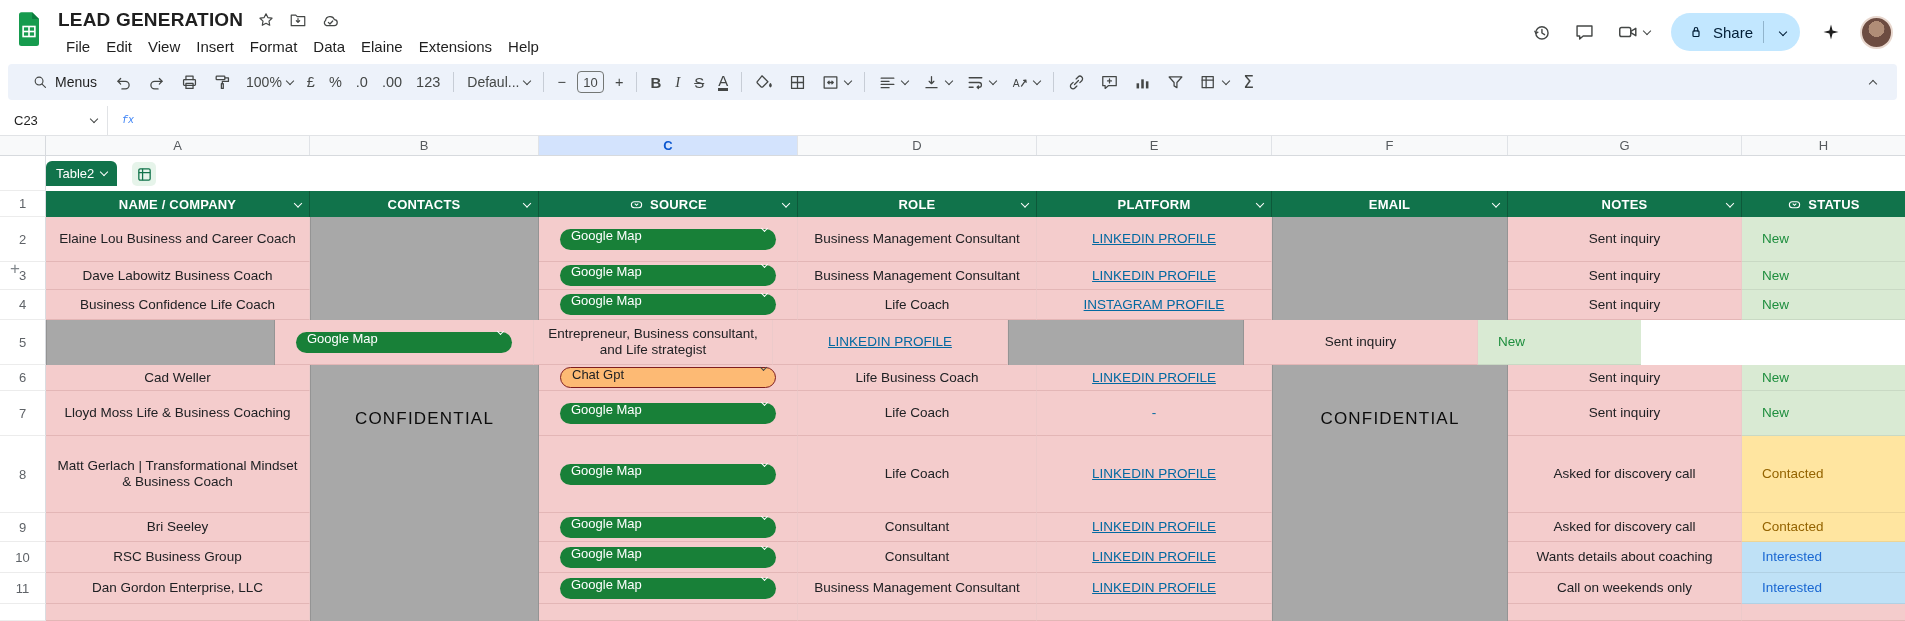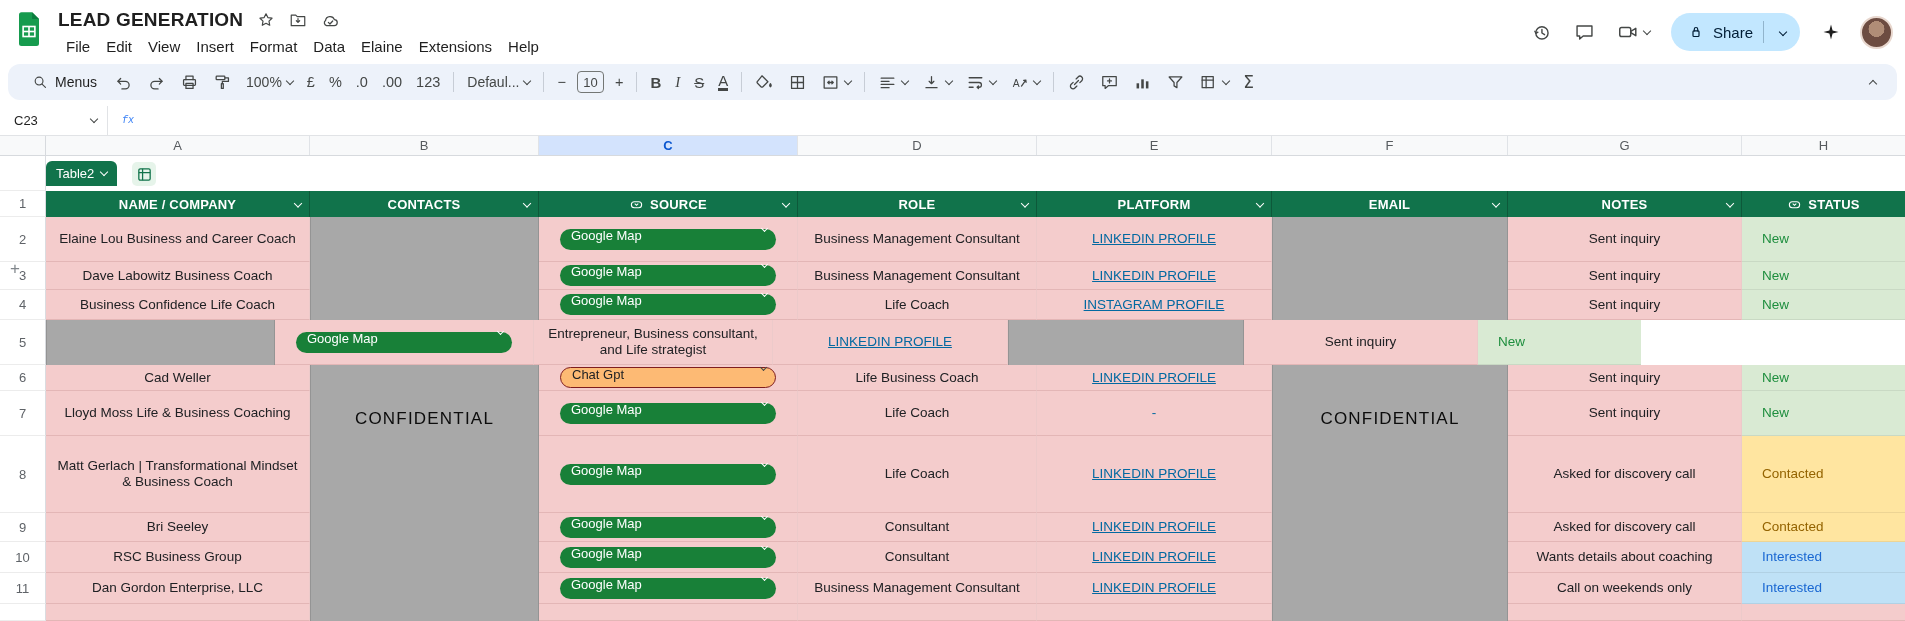--- a/index.html
+++ b/index.html
@@ -26,21 +26,21 @@
   .share-btn{display:flex;align-items:center;background:#c2e7ff;border-radius:20px;height:38px;
      padding:0 6px 0 16px;margin:0 10px;color:#001d35;cursor:pointer}
   .share-btn .lbl{font-size:15px;font-weight:500;margin:0 10px 0 8px}
   .share-sep{width:1px;height:22px;background:rgba(0,29,53,.25);margin-right:8px}
   .share-caret{padding:6px 8px;display:flex;align-items:center}
   .share-caret .cv{border-color:#001d35;margin:0}
   .avatar{width:33px;height:33px;border-radius:50%;margin-left:8px;cursor:pointer;
      background:radial-gradient(circle at 50% 38%, #b08d77 0 34%, #6d4c41 35% 100%);border:2px solid #e8d7ce}
 
   
-  .toolbar{height:36px;margin:2px 8px 6px 8px;background:#edf2fa;border-radius:12px;
+  .toolbar{height:36px;margin:2px 8px 6px 8px;background:#edf2fa;border-radius:4px;
      display:flex;align-items:center;padding:0 14px;font-size:14px;color:#444746}
   .tbtn{display:flex;align-items:center;padding:4px 7px;border-radius:6px;cursor:pointer;flex:none}
   .tsep{width:1px;height:20px;background:#c7cdd6;margin:0 6px;flex:none}
   .menus-btn{font-size:14px;color:#1f1f1f;padding:4px 10px}
   .menus-btn span{margin-left:6px}
   .glyph{font-size:14.5px}
   .bold-g{font-weight:700;font-size:15px}
   .italic-g{font-style:italic;font-family:"Liberation Serif",serif;font-size:15px}
   .strike-g{text-decoration:line-through;font-size:15px}
   .tc-g{font-size:15px;border-bottom:3px solid #444746;line-height:14px}

